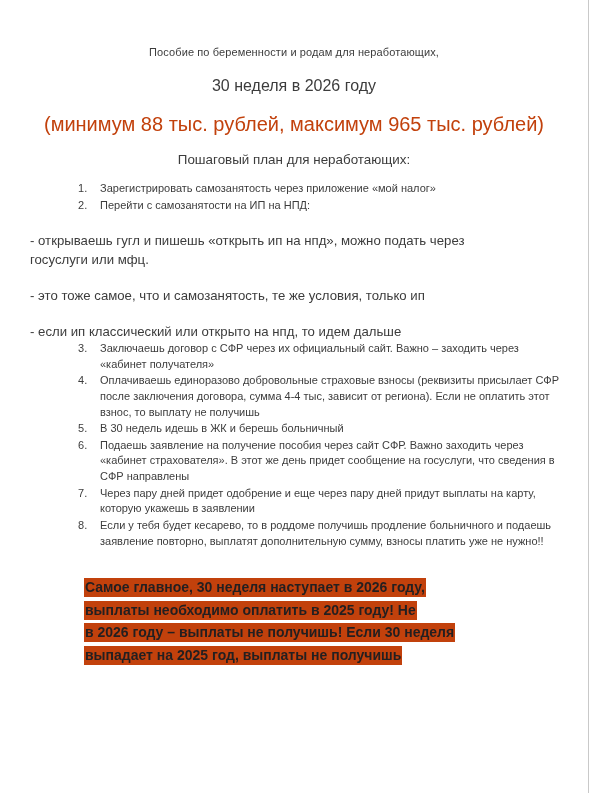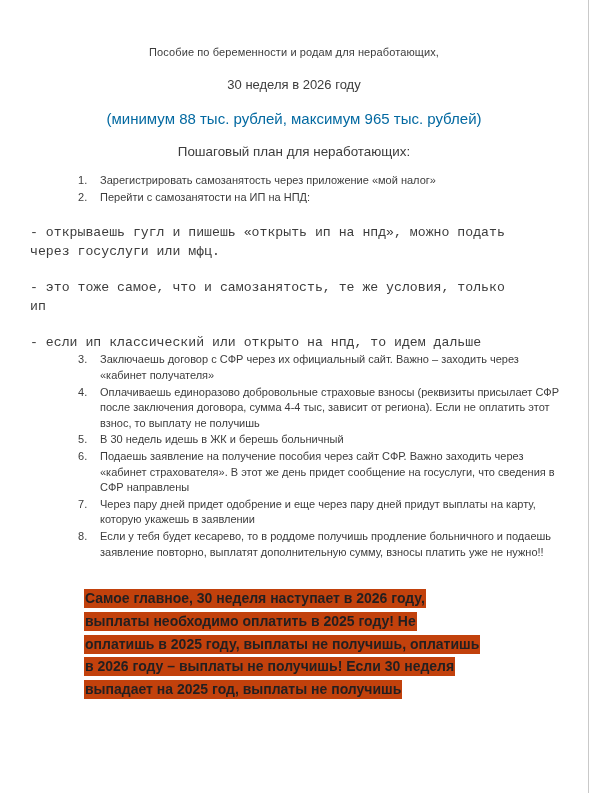--- a/index.html
+++ b/index.html
@@ -43,29 +43,29 @@
     text-align: center;
   }
   .title-line {
     font-size: 11px;
     line-height: 1.0;
     color: #3c3c3c;
     margin: 0 0 20px 0;
     letter-spacing: 0.01em;
   }
   .title-line-2 {
-    font-size: 13px;
+    font-size: 16px;
     line-height: 1.0;
     color: #3c3c3c;
     margin: 0 0 20px 0;
   }
   .title-line-3 {
-    font-size: 15px;
+    font-size: 20px;
     line-height: 1.0;
-    color: #0369a1;
+    color: #c2410c;
     margin: 0 0 19px 0;
   }
   .subtitle {
     font-size: 13.4px;
     line-height: 1.0;
     color: #3c3c3c;
     text-align: center;
     margin: 16px 0 15px 0;
   }
 
@@ -98,21 +98,20 @@
 
   .list-gap-top { margin-top: 7px; }
 
   
   .dash-para {
     font-size: 13.2px;
     line-height: 1.45;
     color: #3c3c3c;
     margin: 0;
     padding: 0 40px 0 8px;
-    font-family: Liberation Mono, monospace;
   }
   .dash-para.first { margin-top: 17px; }
   .dash-para.spaced { margin-top: 17px; }
 
   
   .highlight-block {
     margin: 0;
     padding: 0 0 0 62px;
     font-size: 14px;
     font-weight: bold;
@@ -163,19 +162,18 @@
       <li>Подаешь заявление на получение пособия через сайт СФР. Важно заходить через «кабинет страхователя». В этот же день придет сообщение на госуслуги, что сведения в СФР направлены</li>
       <li>Через пару дней придет одобрение и еще через пару дней придут выплаты на карту, которую укажешь в заявлении</li>
       <li>Если у тебя будет кесарево, то в роддоме получишь продление больничного и подаешь заявление повторно, выплатят дополнительную сумму, взносы платить уже не нужно!!</li>
     </ol>
 
     <div class="spacer-before-highlight"></div>
 
     <div class="highlight-block">
       <span class="hl-line"><span>Самое главное, 30 неделя наступает в 2026 году,</span></span>
       <span class="hl-line"><span>выплаты необходимо оплатить в 2025 году! Не</span></span>
-      <span class="hl-line"><span>оплатишь в 2025 году, выплаты не получишь, оплатишь</span></span>
       <span class="hl-line"><span>в 2026 году – выплаты не получишь! Если 30 неделя</span></span>
       <span class="hl-line"><span>выпадает на 2025 год, выплаты не получишь</span></span>
     </div>
 
   </div>
 </div>
 
 </body></html>

